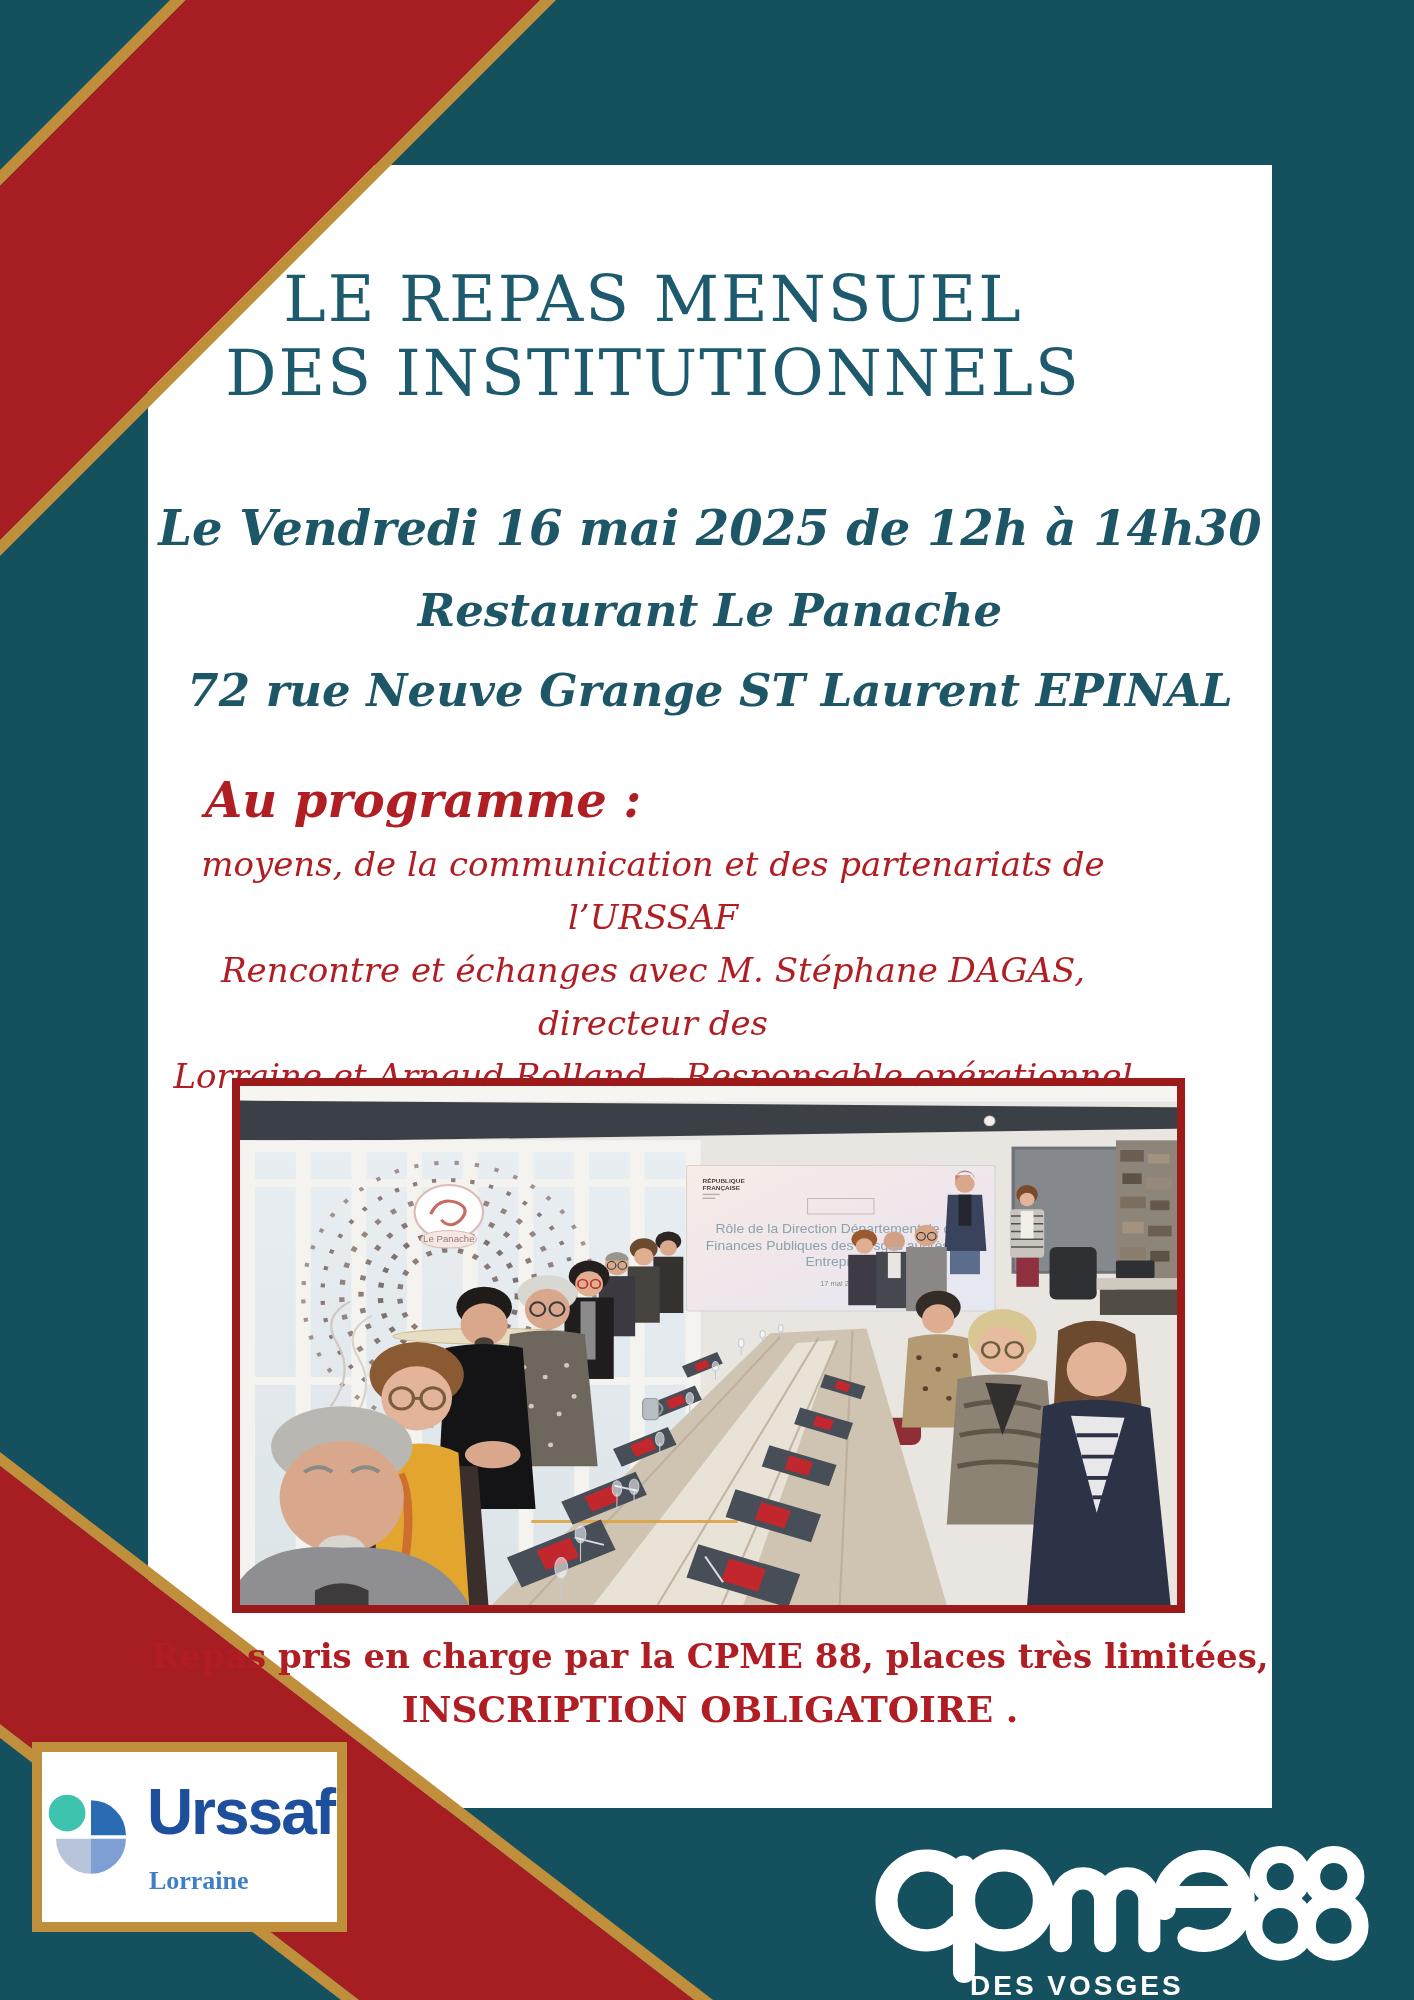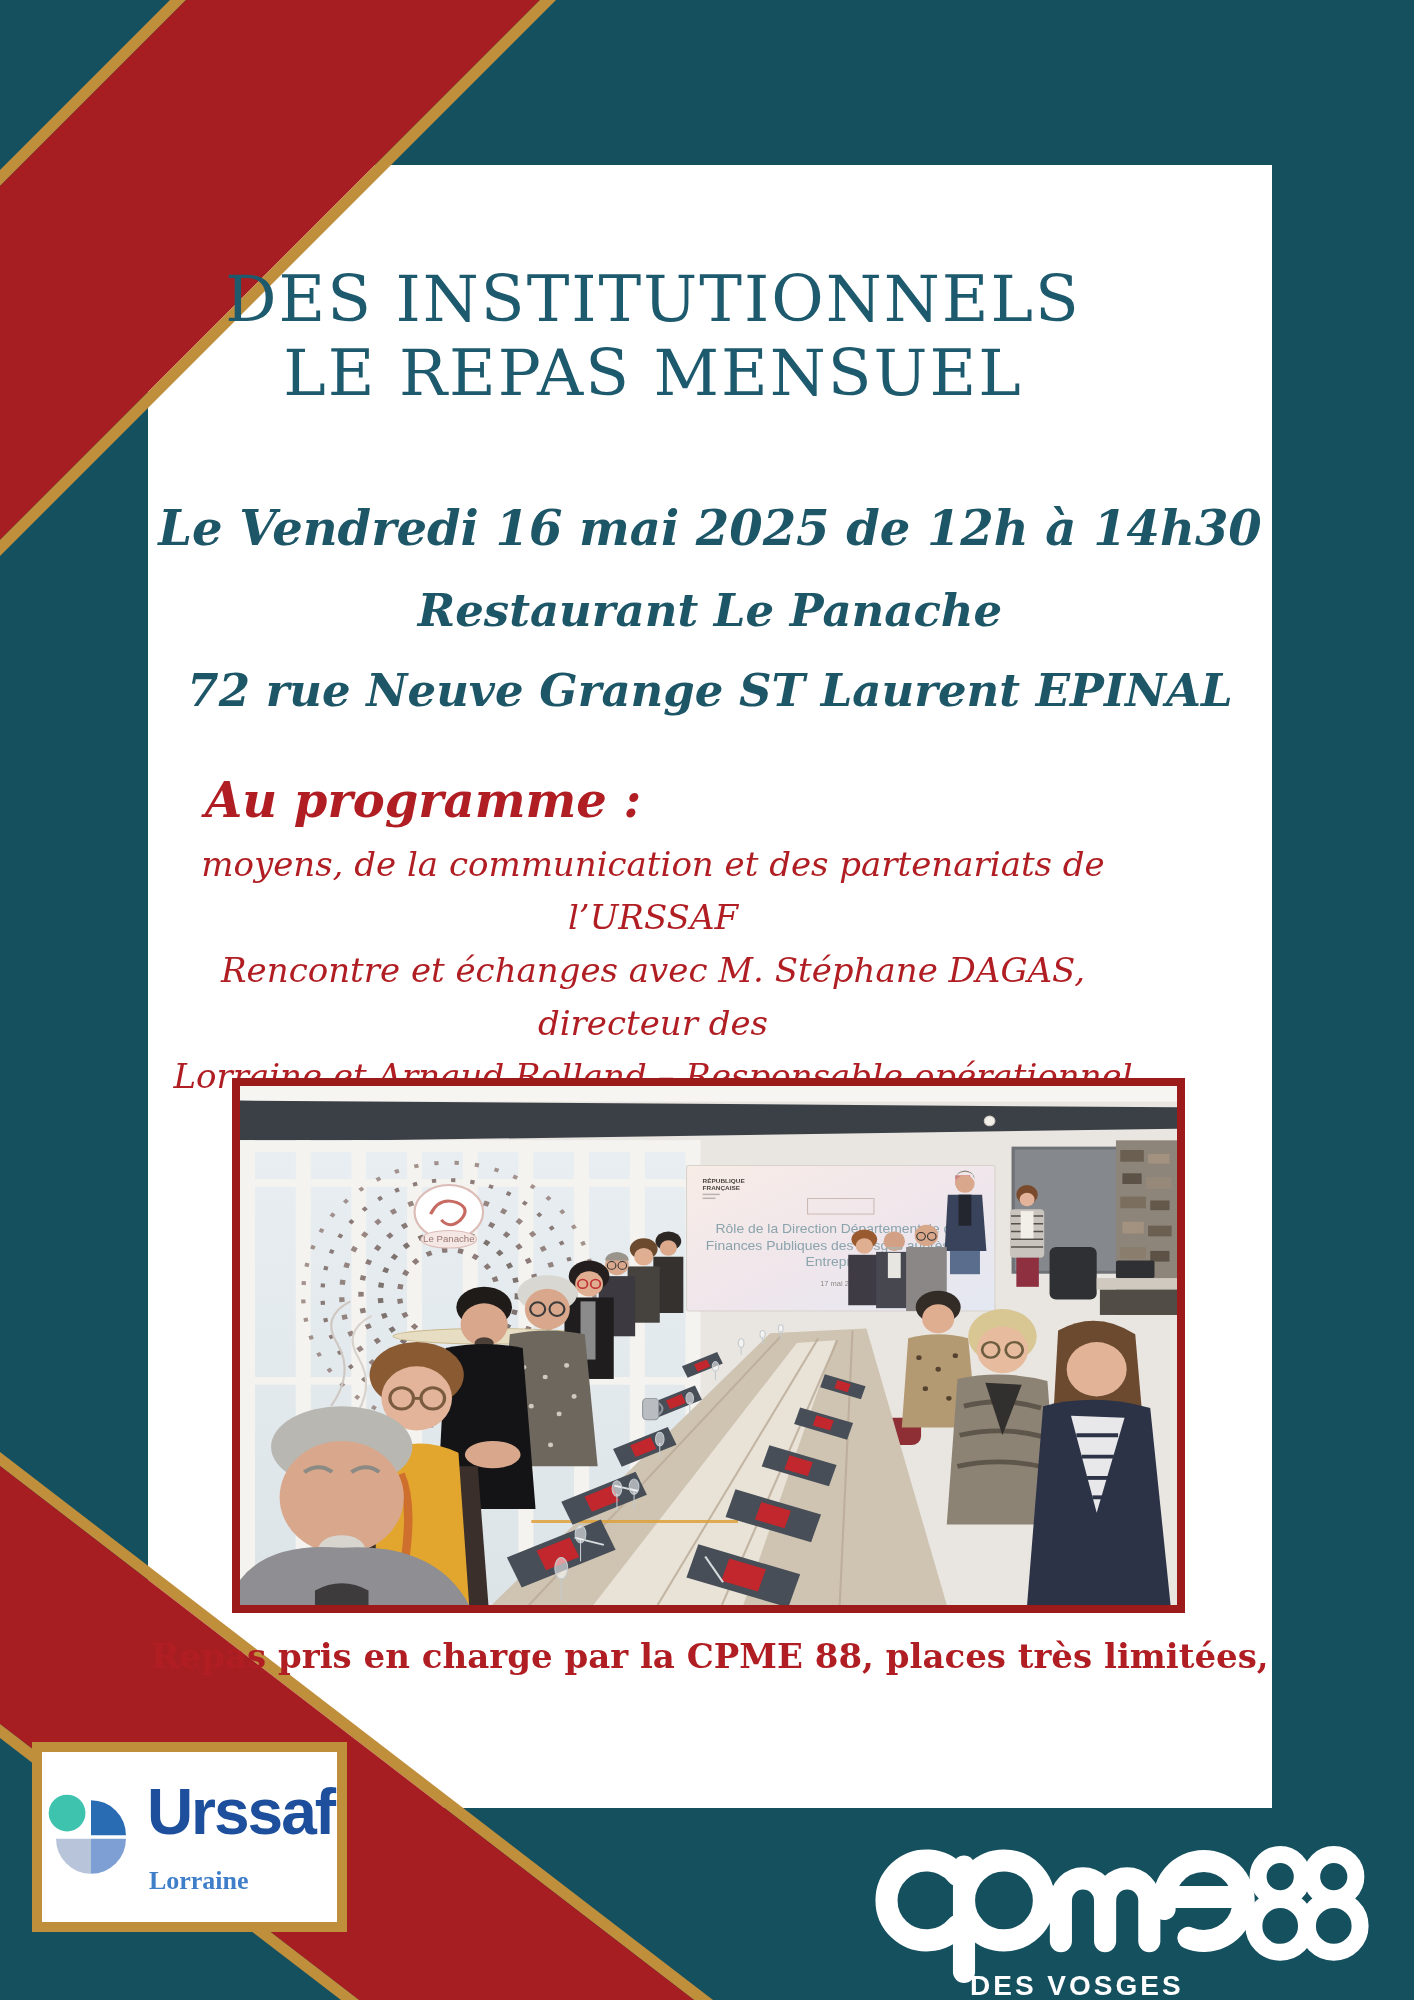--- a/index.html
+++ b/index.html
@@ -53,22 +53,22 @@
     <polygon points="0,170 170,0 186,0 0,186" fill="var(--gold)"></polygon>
     <polygon points="186,0 540,0 0,540 0,186" fill="var(--band-red)"></polygon>
     <polygon points="540,0 556,0 0,556 0,540" fill="var(--gold)"></polygon>
 
     <polygon points="0,1452 713,2000 694,2000 0,1466" fill="var(--gold)"></polygon>
     <polygon points="0,1466 694,2000 359,2000 0,1724" fill="var(--band-red)"></polygon>
     <polygon points="0,1724 359,2000 341,2000 0,1738" fill="var(--gold)"></polygon>
   </svg>
 
   <div class="txt poster-title">
+    <div>LE REPAS MENSUEL</div>
     <div>DES INSTITUTIONNELS</div>
-    <div>LE REPAS MENSUEL</div>
   </div>
 
   <div class="txt meta" style="top:500px">Le Vendredi 16 mai 2025 de 12h à 14h30</div>
   <div class="txt meta venue" style="top:584px">Restaurant Le Panache</div>
   <div class="txt meta address" style="top:664px">72 rue Neuve Grange ST Laurent EPINAL</div>
 
   <div class="txt program-heading">Au programme :</div>
   <div class="txt program">
     <div>moyens, de la communication et des partenariats de l’URSSAF</div>
     <div>Rencontre et échanges avec M. Stéphane DAGAS, directeur des</div>
@@ -431,20 +431,21 @@
               <line x1="786" y1="382" x2="816" y2="382"></line>
             <line x1="791" y1="404" x2="811" y2="404"></line>
               <line x1="796" y1="424" x2="806" y2="424"></line>
           </g>
         </g>
       </g>
     </svg>
   </div>
 
   <div class="txt footer-note" style="top:1636px">Repas pris en charge par la CPME 88, places très limitées,</div>
+  <div class="txt footer-note" style="top:1688px;font-size:36px">INSCRIPTION OBLIGATOIRE .</div>
 
   <div class="urssaf-box">
     <svg width="92" height="92" viewBox="0 0 100 100">
       <circle cx="24" cy="24" r="20" fill="#3EC3AE"></circle>
       <path d="M50,48 L50,10 A38,38 0 0 1 88,48 Z" fill="#2A6CB3"></path>
       <path d="M50,52 L12,52 A38,38 0 0 0 50,90 Z" fill="#B7C4DA"></path>
       <path d="M50,52 L50,90 A38,38 0 0 0 88,52 Z" fill="#7E9FD4"></path>
     </svg>
     <div class="urssaf-texts">
       <span class="urssaf-word">Urssaf</span>

